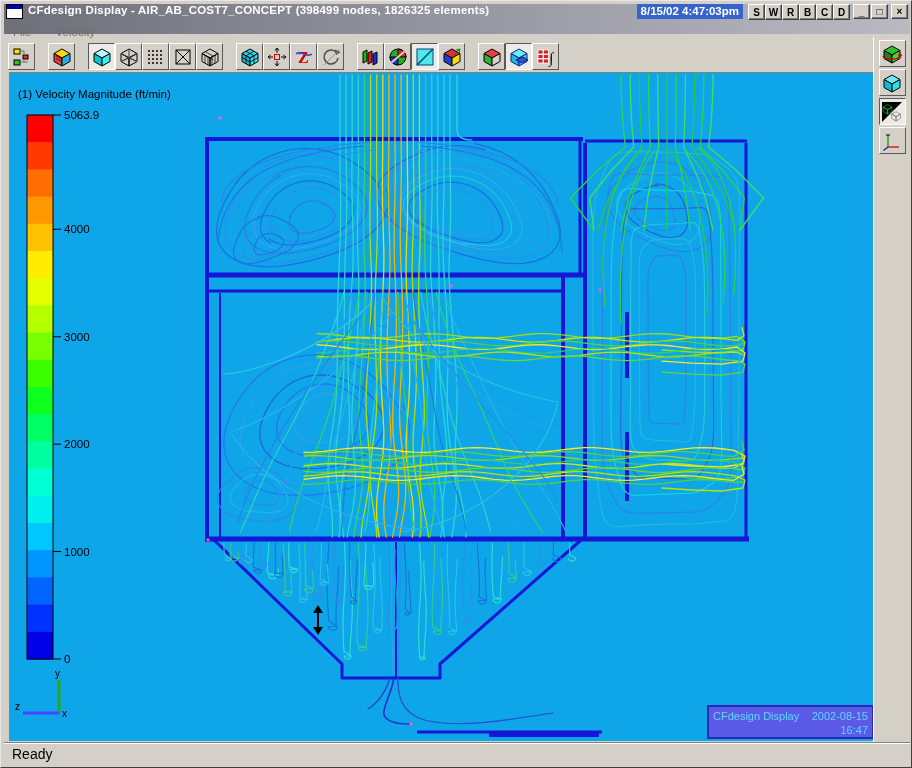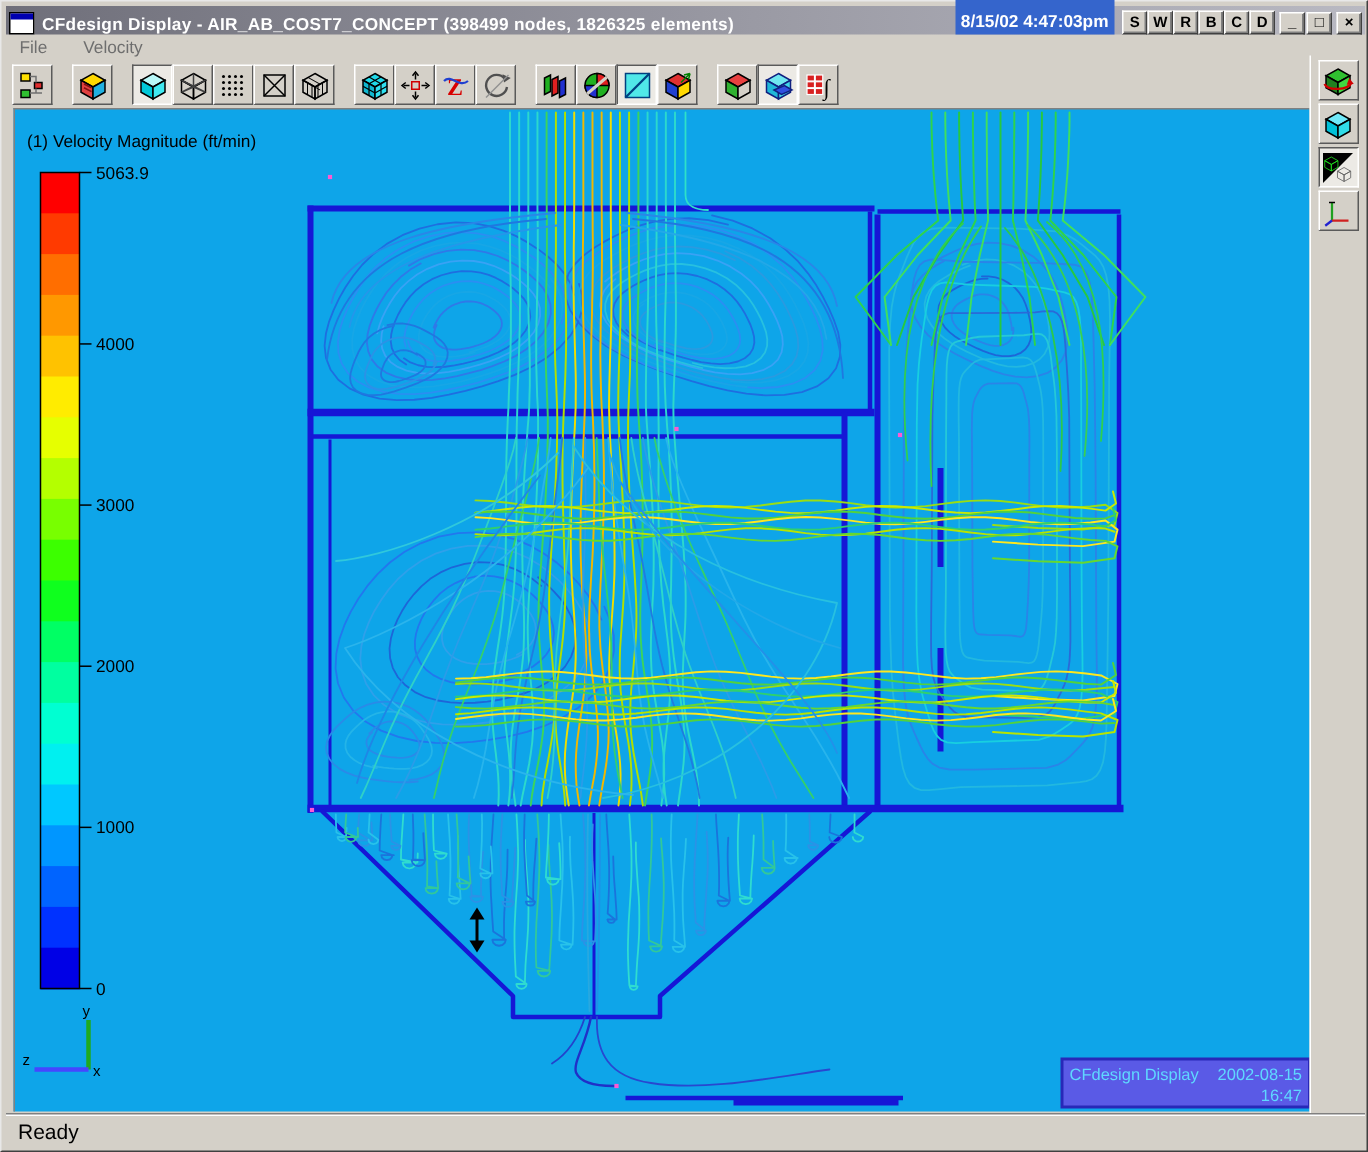--- a/index.html
+++ b/index.html
@@ -1,29 +1,29 @@
 <!DOCTYPE html>
 <html><head>
 <meta charset="utf-8">
 <style>
   html,body{margin:0;padding:0;width:912px;height:768px;overflow:hidden;}
   #app{position:relative;width:912px;height:768px;background:#d4d0c8;
        font-family:"Liberation Sans",sans-serif;
        border-top:1px solid #e8e8e8;border-left:1px solid #e8e8e8;
        border-right:1px solid #404040;border-bottom:1px solid #404040;
        box-sizing:border-box;}
-  .titlebar{position:absolute;left:3px;top:3px;width:906px;height:19px;
+  .titlebar{position:absolute;left:3px;top:3px;width:906px;height:30px;
        background:linear-gradient(90deg,#6f6f7a,#9a9aa4 55%,#b9b9c2);
-       display:flex;align-items:flex-end;padding:0 2px;gap:2px;box-sizing:border-box;}
+       display:flex;align-items:flex-start;padding:0 2px;gap:2px;box-sizing:border-box;}
   .win-icon{width:15px;height:13px;background:#fff;border:1px solid #000;position:relative;flex:none;}
   .win-icon::before{content:"";position:absolute;left:0;top:0;right:0;height:4px;background:#0000b0;}
   .title-text{color:#ffffff;font-weight:bold;font-size:11.5px;white-space:nowrap;
        overflow:hidden;flex:1;padding-left:3px;letter-spacing:0.2px;}
   .clock{background:#3565cc;color:#fff;font-weight:bold;font-size:11.5px;
-       padding:18px 4px 2px 4px;white-space:nowrap;margin-right:3px;}
+       padding:1px 4px 2px 4px;white-space:nowrap;margin-right:3px;}
   .tb-small{width:17px;height:16px;background:#d4d0c8;
        border:1px solid;border-color:#ffffff #404040 #404040 #ffffff;
        box-shadow:inset -1px -1px 0 #808080;
        font-size:10px;font-weight:bold;color:#000;display:flex;align-items:center;
        justify-content:center;box-sizing:border-box;flex:none;}
   .ctrl{width:17px;height:15px;margin-left:1px;}
   .ctrl.close{margin-left:3px;}
   .menubar{position:absolute;left:3px;top:22px;width:906px;height:18px;
        display:flex;align-items:center;gap:24px;padding-left:9px;
        font-size:11.5px;color:#6e6e6e;box-sizing:border-box;text-align:center;}

